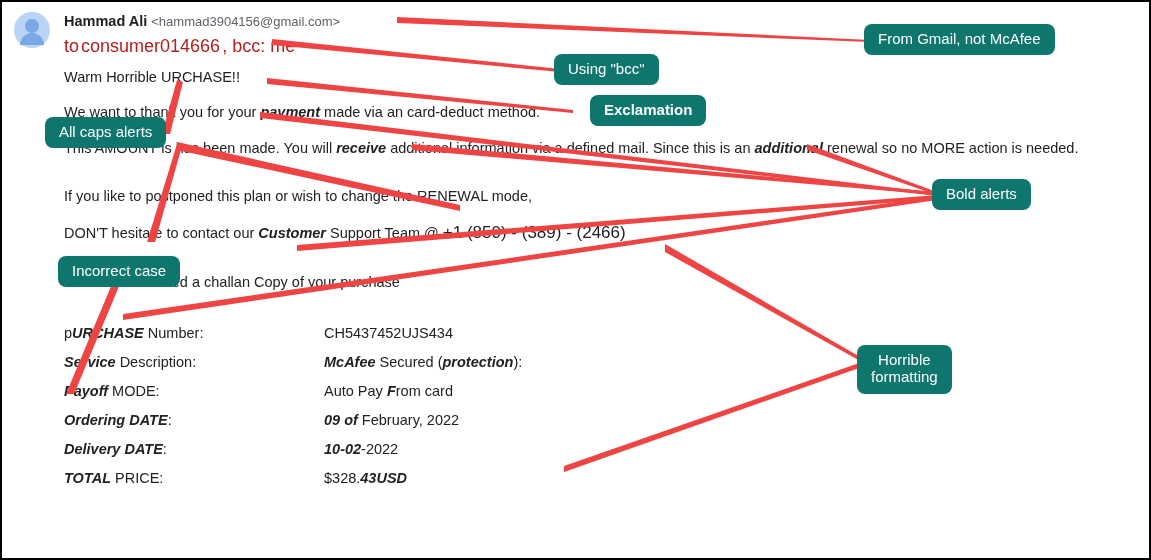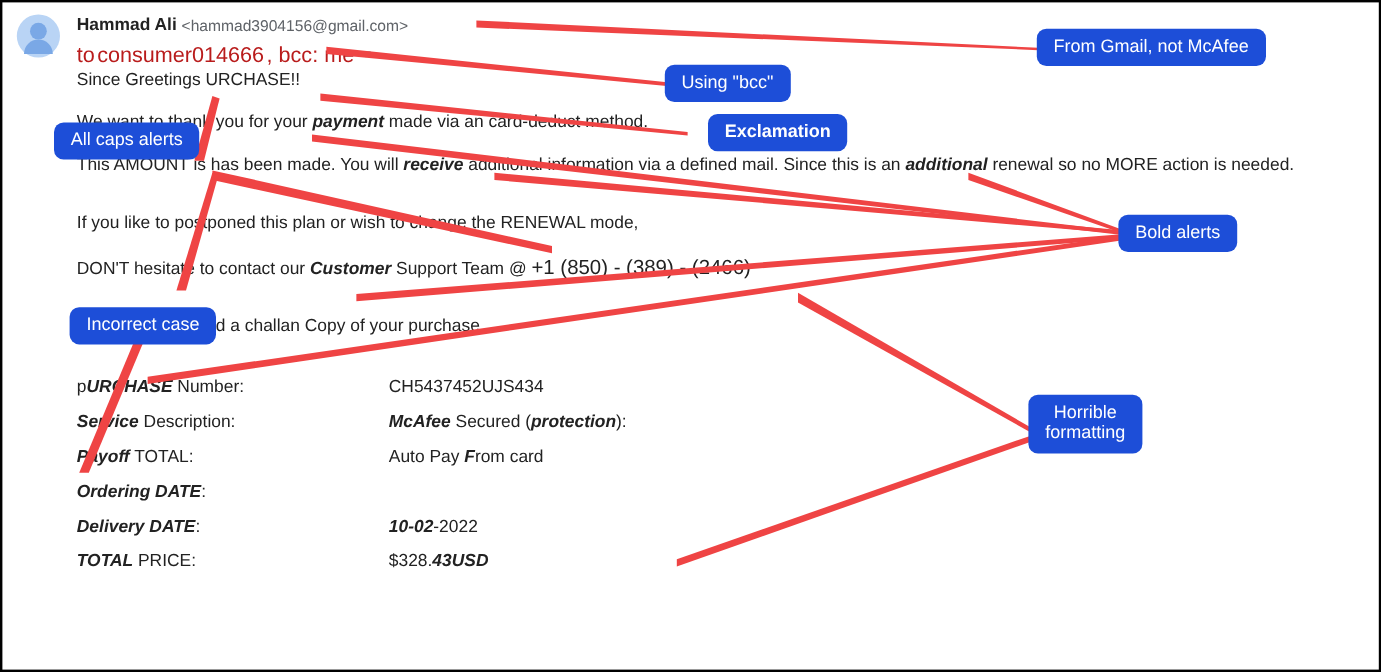--- a/index.html
+++ b/index.html
@@ -7,41 +7,41 @@
   body {
     font-family: Arial, Helvetica, sans-serif;
     background: #ffffff;
     color: #222;
     position: relative;
     border: 2px solid #000;
     padding: 10px 12px 12px 12px;
     font-size: 14.5px;
     line-height: 1.35;
   }
-  .header { display: flex; align-items: flex-start; gap: 14px; }
+  .header { display: flex; align-items: flex-start; gap: 14px; margin-bottom: 10px; }
   .avatar { width: 36px; height: 36px; border-radius: 50%; background: #b9d4f5; position: relative; flex-shrink: 0; }
   .avatar::before { content:""; position:absolute; width:14px; height:14px; background:#7aa8e6; border-radius:50%; top:7px; left:11px; }
   .avatar::after { content:""; position:absolute; width:24px; height:12px; background:#7aa8e6; border-radius:12px 12px 0 0; bottom:3px; left:6px; }
   .from-line { display:flex; align-items:center; gap:4px; }
   .from-name { font-weight:700; color:#222; }
   .from-email { color:#5f6368; font-size:13px; }
   .to-line { color:#b91c1c; font-size:18px; margin-top:2px; display:flex; align-items:center; gap:2px; }
   .chev { display:inline-block; border-left:4px solid transparent; border-right:4px solid transparent; border-top:5px solid #5f6368; margin-left:4px; }
   .body-region { margin-left: 50px; }
   .body-region p { margin-bottom: 16px; color:#222; }
   .phone { font-size: 17px; }
   b { font-weight: 700; font-style: italic; }
   .table-area { margin-top: 26px; }
   .row { display:flex; line-height: 2.0; }
   .cell-label { width: 260px; }
   .cell-value { width: 300px; text-align:left; }
   
   .ann {
     position: absolute;
-    background: #1d4ed8;
+    background: #0f766e;
     color: #fff;
     padding: 6px 14px 8px;
     border-radius: 8px;
     font-size: 15px;
     white-space: nowrap;
     z-index: 20;
     line-height: 1.15;
     text-align:center;
   }
   svg.pointers { position:absolute; top:0; left:0; width:1151px; height:560px; pointer-events:none; z-index:10; }
@@ -60,21 +60,21 @@
       <span>to </span>
         <span>consumer014666</span>
         <span>, bcc: me</span>
       <span class="chev"></span>
     </div>
   </div>
 </div>
 
 <div class="body-region">
   <p>
-    <span>Since Greetings </span><span>URCHASE</span><span>!!</span>
+    <span>Warm Horrible </span><span>URCHASE</span><span>!!</span>
   </p>
   <p>
     <span>We want to thank you for your </span><b>payment</b><span> made via an card-deduct method.</span>
   </p>
   <p>
     <span>This AMOUNT is has been made. You will </span><b>receive</b><span> additional information via a defined mail. Since this is an </span><b>additional</b><span> renewal so no MORE action is needed.</span>
   </p>
   <p style="margin-top:28px;">If you like to postponed this plan or wish to change the RENEWAL mode,</p>
   <p>
     <span>DON'T  hesitate to contact our </span><b>Customer</b><span> Support Team @ </span><span class="phone">+1 (850) - (389) - (2466)</span>
@@ -86,44 +86,45 @@
   <div class="table-area">
     <div class="row">
       <div class="cell-label"><span>p</span><b>URCHASE</b><span> Number:</span></div>
       <div class="cell-value">CH5437452UJS434</div>
     </div>
     <div class="row">
       <div class="cell-label"><b>Service</b><span> Description:</span></div>
       <div class="cell-value"><b>McAfee</b><span> Secured (</span><b>protection</b><span>):</span></div>
     </div>
     <div class="row">
-      <div class="cell-label"><b>Payoff</b><span>  TOTAL:</span></div>
+      <div class="cell-label"><b>Payoff</b><span>  MODE:</span></div>
       <div class="cell-value"><span>Auto Pay </span><b>F</b><span>rom card</span></div>
     </div>
     <div class="row">
       <div class="cell-label"><span> </span><b>Ordering DATE</b><span>:</span></div>
+      <div class="cell-value"><b>09 of</b><span> February, 2022</span></div>
     </div>
     <div class="row">
       <div class="cell-label"><b>Delivery DATE</b><span>:</span></div>
       <div class="cell-value"><b>10-02</b><span>-2022</span></div>
     </div>
     <div class="row">
       <div class="cell-label"><b>TOTAL</b><span> PRICE:</span></div>
       <div class="cell-value"><span>$328.</span><b>43USD</b></div>
     </div>
   </div>
 </div>
 
 <div class="ann" style="top:22px; left:862px;">From Gmail, not McAfee</div>
 <div class="ann" style="top:52px; left:552px;">Using "bcc"</div>
 <div class="ann" style="top:93px; left:588px;font-weight:bold;">Exclamation</div>
-<div class="ann" style="top:100px; left:43px;">All caps alerts</div>
+<div class="ann" style="top:115px; left:43px;">All caps alerts</div>
 <div class="ann" style="top:177px; left:930px;">Bold alerts</div>
 <div class="ann" style="top:254px; left:56px;">Incorrect case</div>
-<div class="ann" style="top:327px; left:855px;">
+<div class="ann" style="top:343px; left:855px;">
   <span>Horrible</span><br>
   <span>formatting</span>
 </div>
 
 <svg class="pointers">
 
   <polygon points="868,38 395,15 395,21 868,40" fill="#ef4444"></polygon>
 
   <polygon points="558,67 270,37 270,43 558,70" fill="#ef4444"></polygon>
 

